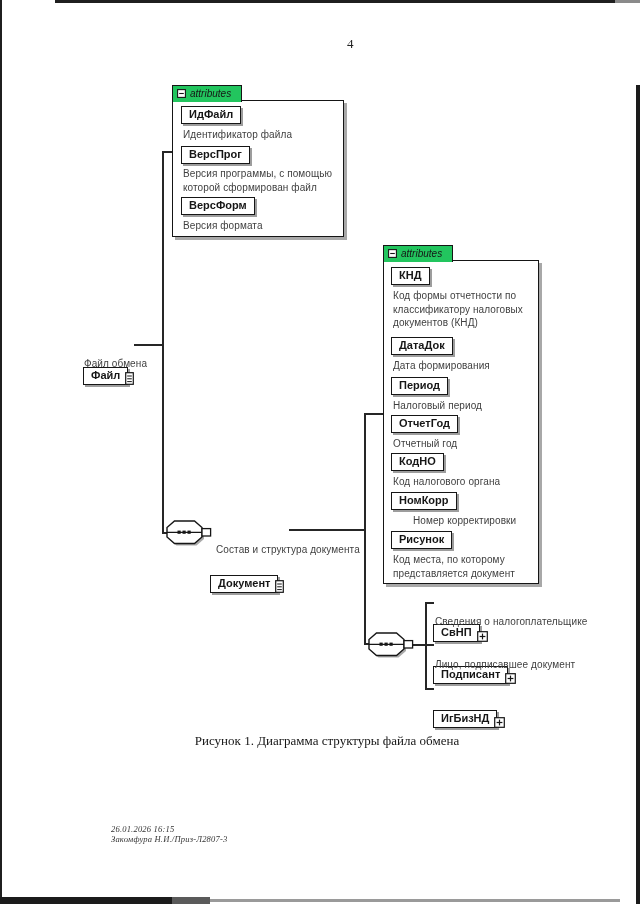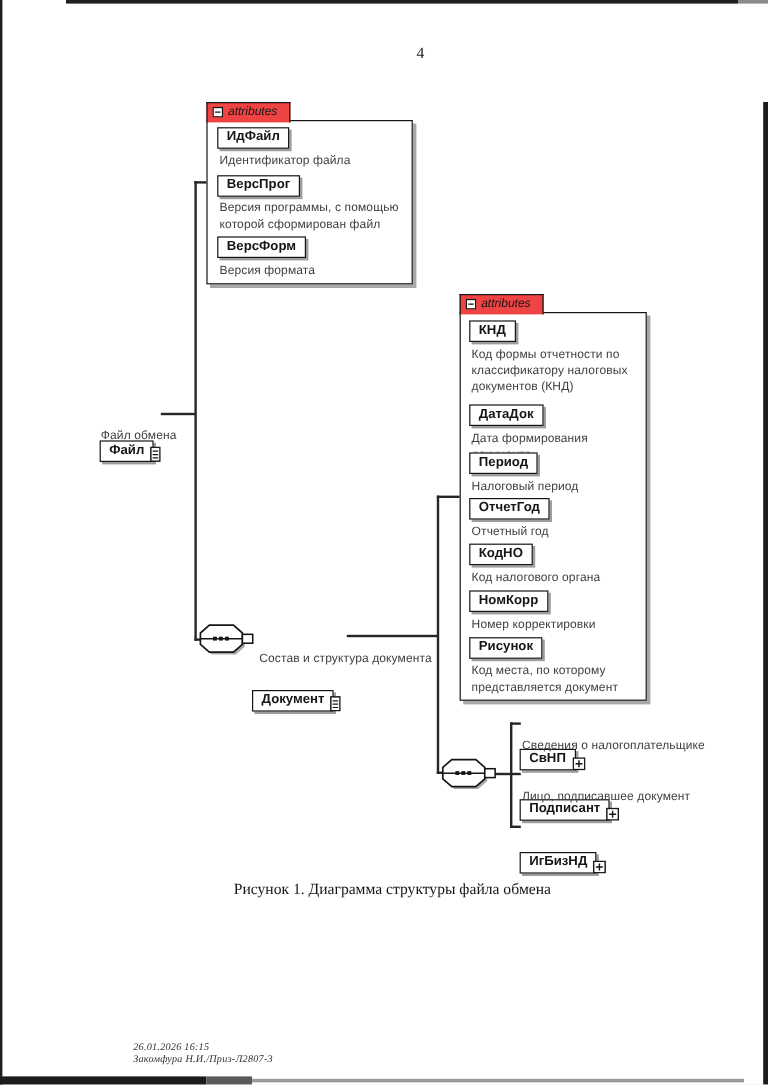--- a/index.html
+++ b/index.html
@@ -4,40 +4,40 @@
 <style>
   html,body{margin:0;padding:0;background:#e8e8e8;}
   .page{position:relative;width:640px;height:904px;background:#ffffff;overflow:hidden;
         font-family:"Liberation Sans",sans-serif;}
   .art{position:absolute;}
   .pagenum{position:absolute;left:347px;top:36px;font-family:"Liberation Serif",serif;
            font-size:13px;color:#222;}
   
   .attr-frame{position:absolute;border:1.4px solid #151515;background:#fff;
               box-shadow:3px 3px 0 #a8a8a8;z-index:1;}
-  .attr-tab{position:absolute;display:flex;align-items:center;gap:4px;background:#ef4444;
+  .attr-tab{position:absolute;display:flex;align-items:center;gap:4px;background:#22c55e;
             border:1.4px solid #151515;border-bottom:none;padding:2px 10px 3px 4px;z-index:2;}
   .attr-tab .lbl{font-style:italic;font-size:10px;color:#161616;}
   
   .nbox{background:#fff;border:1.5px solid #161616;box-shadow:2px 2px 0 #9d9d9d;
         font-weight:bold;font-size:11px;line-height:11px;color:#161616;
         padding:2px 7px 3px;white-space:nowrap;}
   .abox{position:absolute;z-index:3;}
   .node{position:absolute;display:flex;align-items:flex-end;z-index:3;margin-top:31px;}
   .node svg{flex:none;margin-left:-3px;}
   .desc{position:absolute;font-size:10px;line-height:13.5px;color:#3f3f3f;
         letter-spacing:0.1px;z-index:3;}
   
   .hl,.vl{position:absolute;background:#262626;z-index:0;}
   .hl{height:1.5px;} .vl{width:1.5px;}
   .seq{position:absolute;z-index:3;}
   .caption{position:absolute;left:0;top:733px;width:100%;text-align:center;text-indent:14px;
            font-family:"Liberation Serif",serif;font-size:13px;color:#161616;}
   .footer{position:absolute;left:111px;top:824px;font-family:"Liberation Serif",serif;
-          font-style:italic;font-size:8.5px;line-height:10px;color:#333;letter-spacing:0.2px;margin-top:43px;}
+          font-style:italic;font-size:8.5px;line-height:10px;color:#333;letter-spacing:0.2px;}
 </style>
 </head>
 <body>
 
 <div class="page">
 
   <div class="art" style="left:0;top:0;width:2px;height:904px;background:#1f1f1f"></div>
   <div class="art" style="left:55px;top:0;width:560px;height:3px;background:#1f1f1f"></div>
   <div class="art" style="left:615px;top:0;width:25px;height:3px;background:#8a8a8a"></div>
   <div class="art" style="left:636px;top:85px;width:4px;height:819px;background:#1b1b1b"></div>
@@ -88,21 +88,21 @@
   <div class="desc" style="left:393px;top:289px;width:138px">Код формы отчетности по классификатору налоговых документов (КНД)</div>
   <div class="nbox abox" style="left:391px;top:337px"><span>ДатаДок</span></div>
   <div class="desc" style="left:393px;top:359px;width:145px">Дата формирования документа</div>
   <div class="nbox abox" style="left:391px;top:377px"><span>Период</span></div>
   <div class="desc" style="left:393px;top:399px;width:145px">Налоговый период</div>
   <div class="nbox abox" style="left:391px;top:415px"><span>ОтчетГод</span></div>
   <div class="desc" style="left:393px;top:437px;width:145px">Отчетный год</div>
   <div class="nbox abox" style="left:391px;top:453px"><span>КодНО</span></div>
   <div class="desc" style="left:393px;top:475px;width:145px">Код налогового органа</div>
   <div class="nbox abox" style="left:391px;top:492px"><span>НомКорр</span></div>
-  <div class="desc" style="left:393px;top:514px;width:145px">Номер корректировки</div>
+  <div class="desc" style="left:413px;top:514px;width:145px">Номер корректировки</div>
   <div class="nbox abox" style="left:391px;top:531px"><span>Рисунок</span></div>
   <div class="desc" style="left:393px;top:553px;width:130px">Код места, по которому представляется документ</div>
 
   <div class="node" style="left:83px;top:336px">
     <div class="nbox"><span>Файл</span></div>
     <svg width="9" height="13" viewBox="0 0 9 13">
         <rect x="0.7" y="0.7" width="7.6" height="11.6" fill="#fff" stroke="#161616" stroke-width="1.2"></rect>
         <line x1="2.2" y1="4" x2="6.8" y2="4" stroke="#161616" stroke-width="1"></line>
         <line x1="2.2" y1="6.8" x2="6.8" y2="6.8" stroke="#161616" stroke-width="1"></line>
         <line x1="2.2" y1="9.6" x2="6.8" y2="9.6" stroke="#161616" stroke-width="1"></line>

